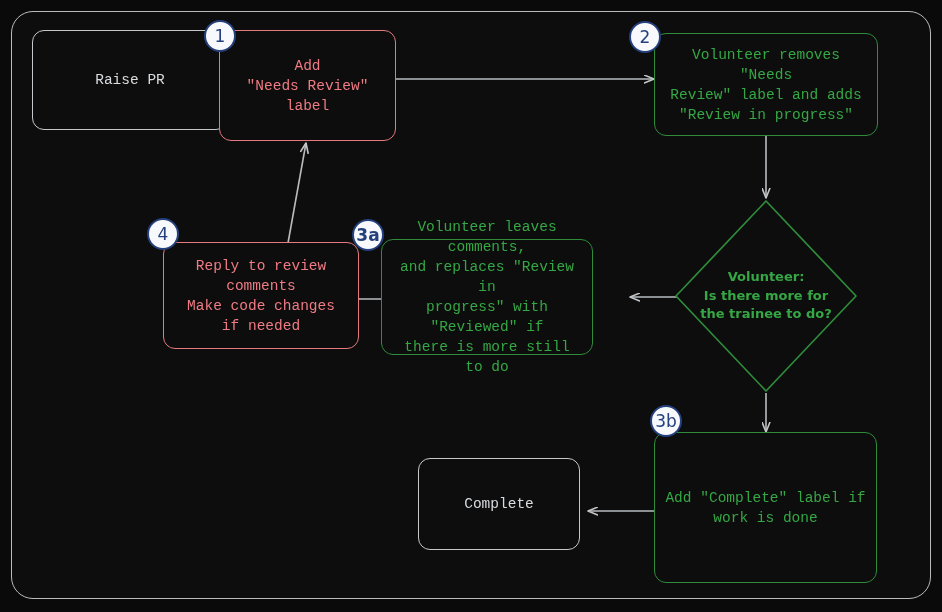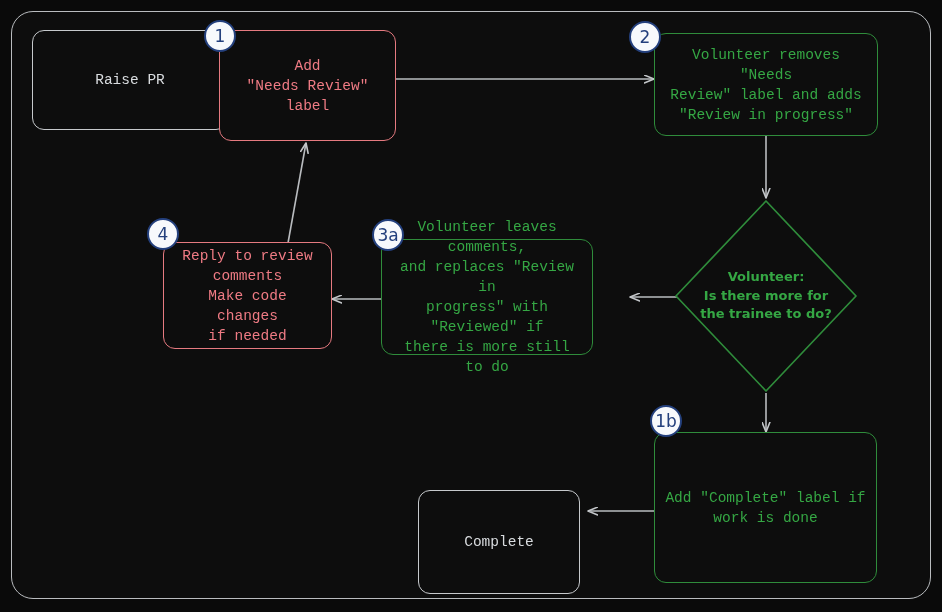--- a/index.html
+++ b/index.html
@@ -158,42 +158,42 @@
     <svg class="dshape" viewBox="0 0 186 196" xmlns="http://www.w3.org/2000/svg">
       <path d="M93,3 L183,98 L93,193 L3,98 Z" fill="#0d0d0d" stroke="#2f8c3b" stroke-width="1.7" stroke-linejoin="round"></path>
     </svg>
     <span class="dtext">Volunteer:<br>Is there more for<br>the trainee to do?</span>
   </div>
 
   <div class="node grnbox" style="left:381px; top:239px; width:212px; height:116px;">
     <span class="lbl">Volunteer leaves comments,<br>and replaces "Review in<br>progress" with "Reviewed" if<br>there is more still to do</span>
   </div>
 
-  <div class="node redbox" style="left:163px; top:242px; width:169px; height:107px;">
+  <div class="node redbox" style="left:163px; top:242px; width:196px; height:107px;">
     <span class="lbl">Reply to review<br>comments<br>Make code changes<br>if needed</span>
   </div>
 
   <div class="node grnbox" style="left:654px; top:432px; width:223px; height:151px;">
     <span class="lbl">Add "Complete" label if<br>work is done</span>
   </div>
 
-  <div class="node plain" style="left:418px; top:458px; width:162px; height:104px;margin-top:32px;">
+  <div class="node plain" style="left:418px; top:458px; width:162px; height:92px;">
     <span class="lbl">Complete</span>
   </div>
 
   <div class="badge" style="left:204px; top:20px;">
     <span>1</span>
   </div>
   <div class="badge" style="left:629px; top:21px;">
     <span>2</span>
   </div>
-  <div class="badge" style="left:372px; top:219px;">
+  <div class="badge" style="left:352px; top:219px;font-weight:bold;">
     <span>3a</span>
   </div>
   <div class="badge" style="left:650px; top:405px;">
-    <span>1b</span>
+    <span>3b</span>
   </div>
   <div class="badge" style="left:147px; top:218px;">
     <span>4</span>
   </div>
 
 
 </div>
 
 </body></html>

